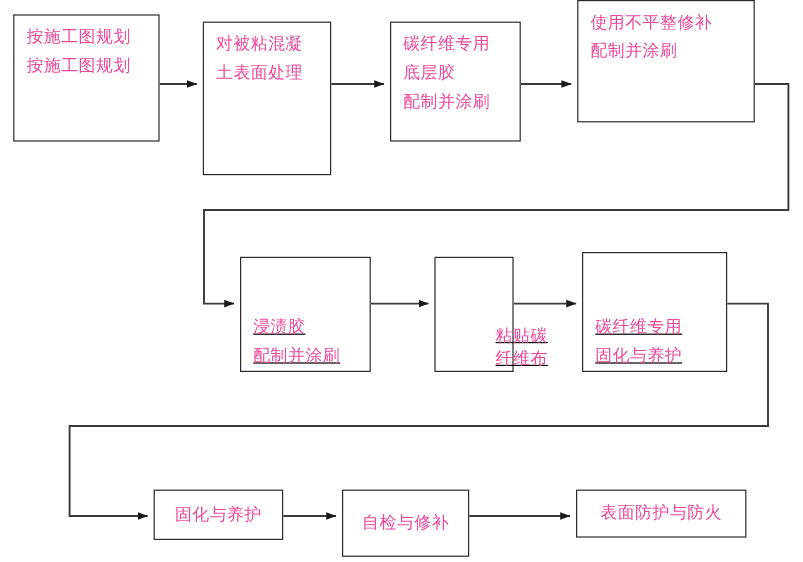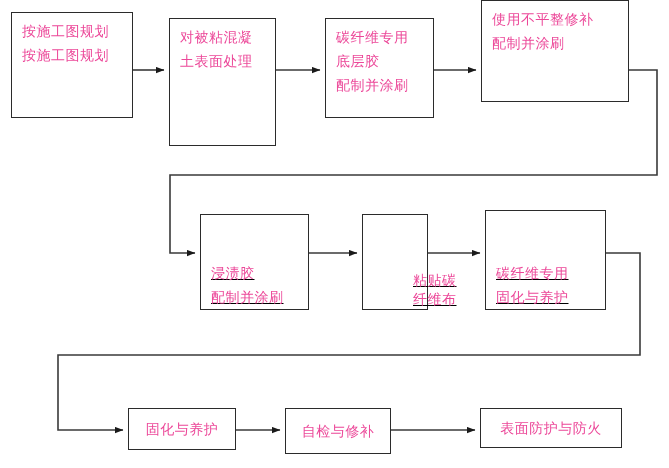--- a/index.html
+++ b/index.html
@@ -126,21 +126,21 @@
 
   <div class="node center-v" style="left:485px; top:210px; width:121px; height:100px; padding-left:10px;">
     <span class="line">碳纤维专用</span>
     <span class="line">固化与养护</span>
   </div>
 
   <div class="node center-all" style="left:128px; top:408px; width:108px; height:42px;">
     <span class="line">固化与养护</span>
   </div>
 
-  <div class="node center-all" style="left:285px; top:408px; width:106px; height:46px;">
+  <div class="node center-all" style="left:285px; top:408px; width:106px; height:56px;">
     <span class="line">自检与修补</span>
   </div>
 
   <div class="node center-all" style="left:480px; top:408px; width:142px; height:40px;">
     <span class="line">表面防护与防火</span>
   </div>
 
 </div>
 
 </body></html>

